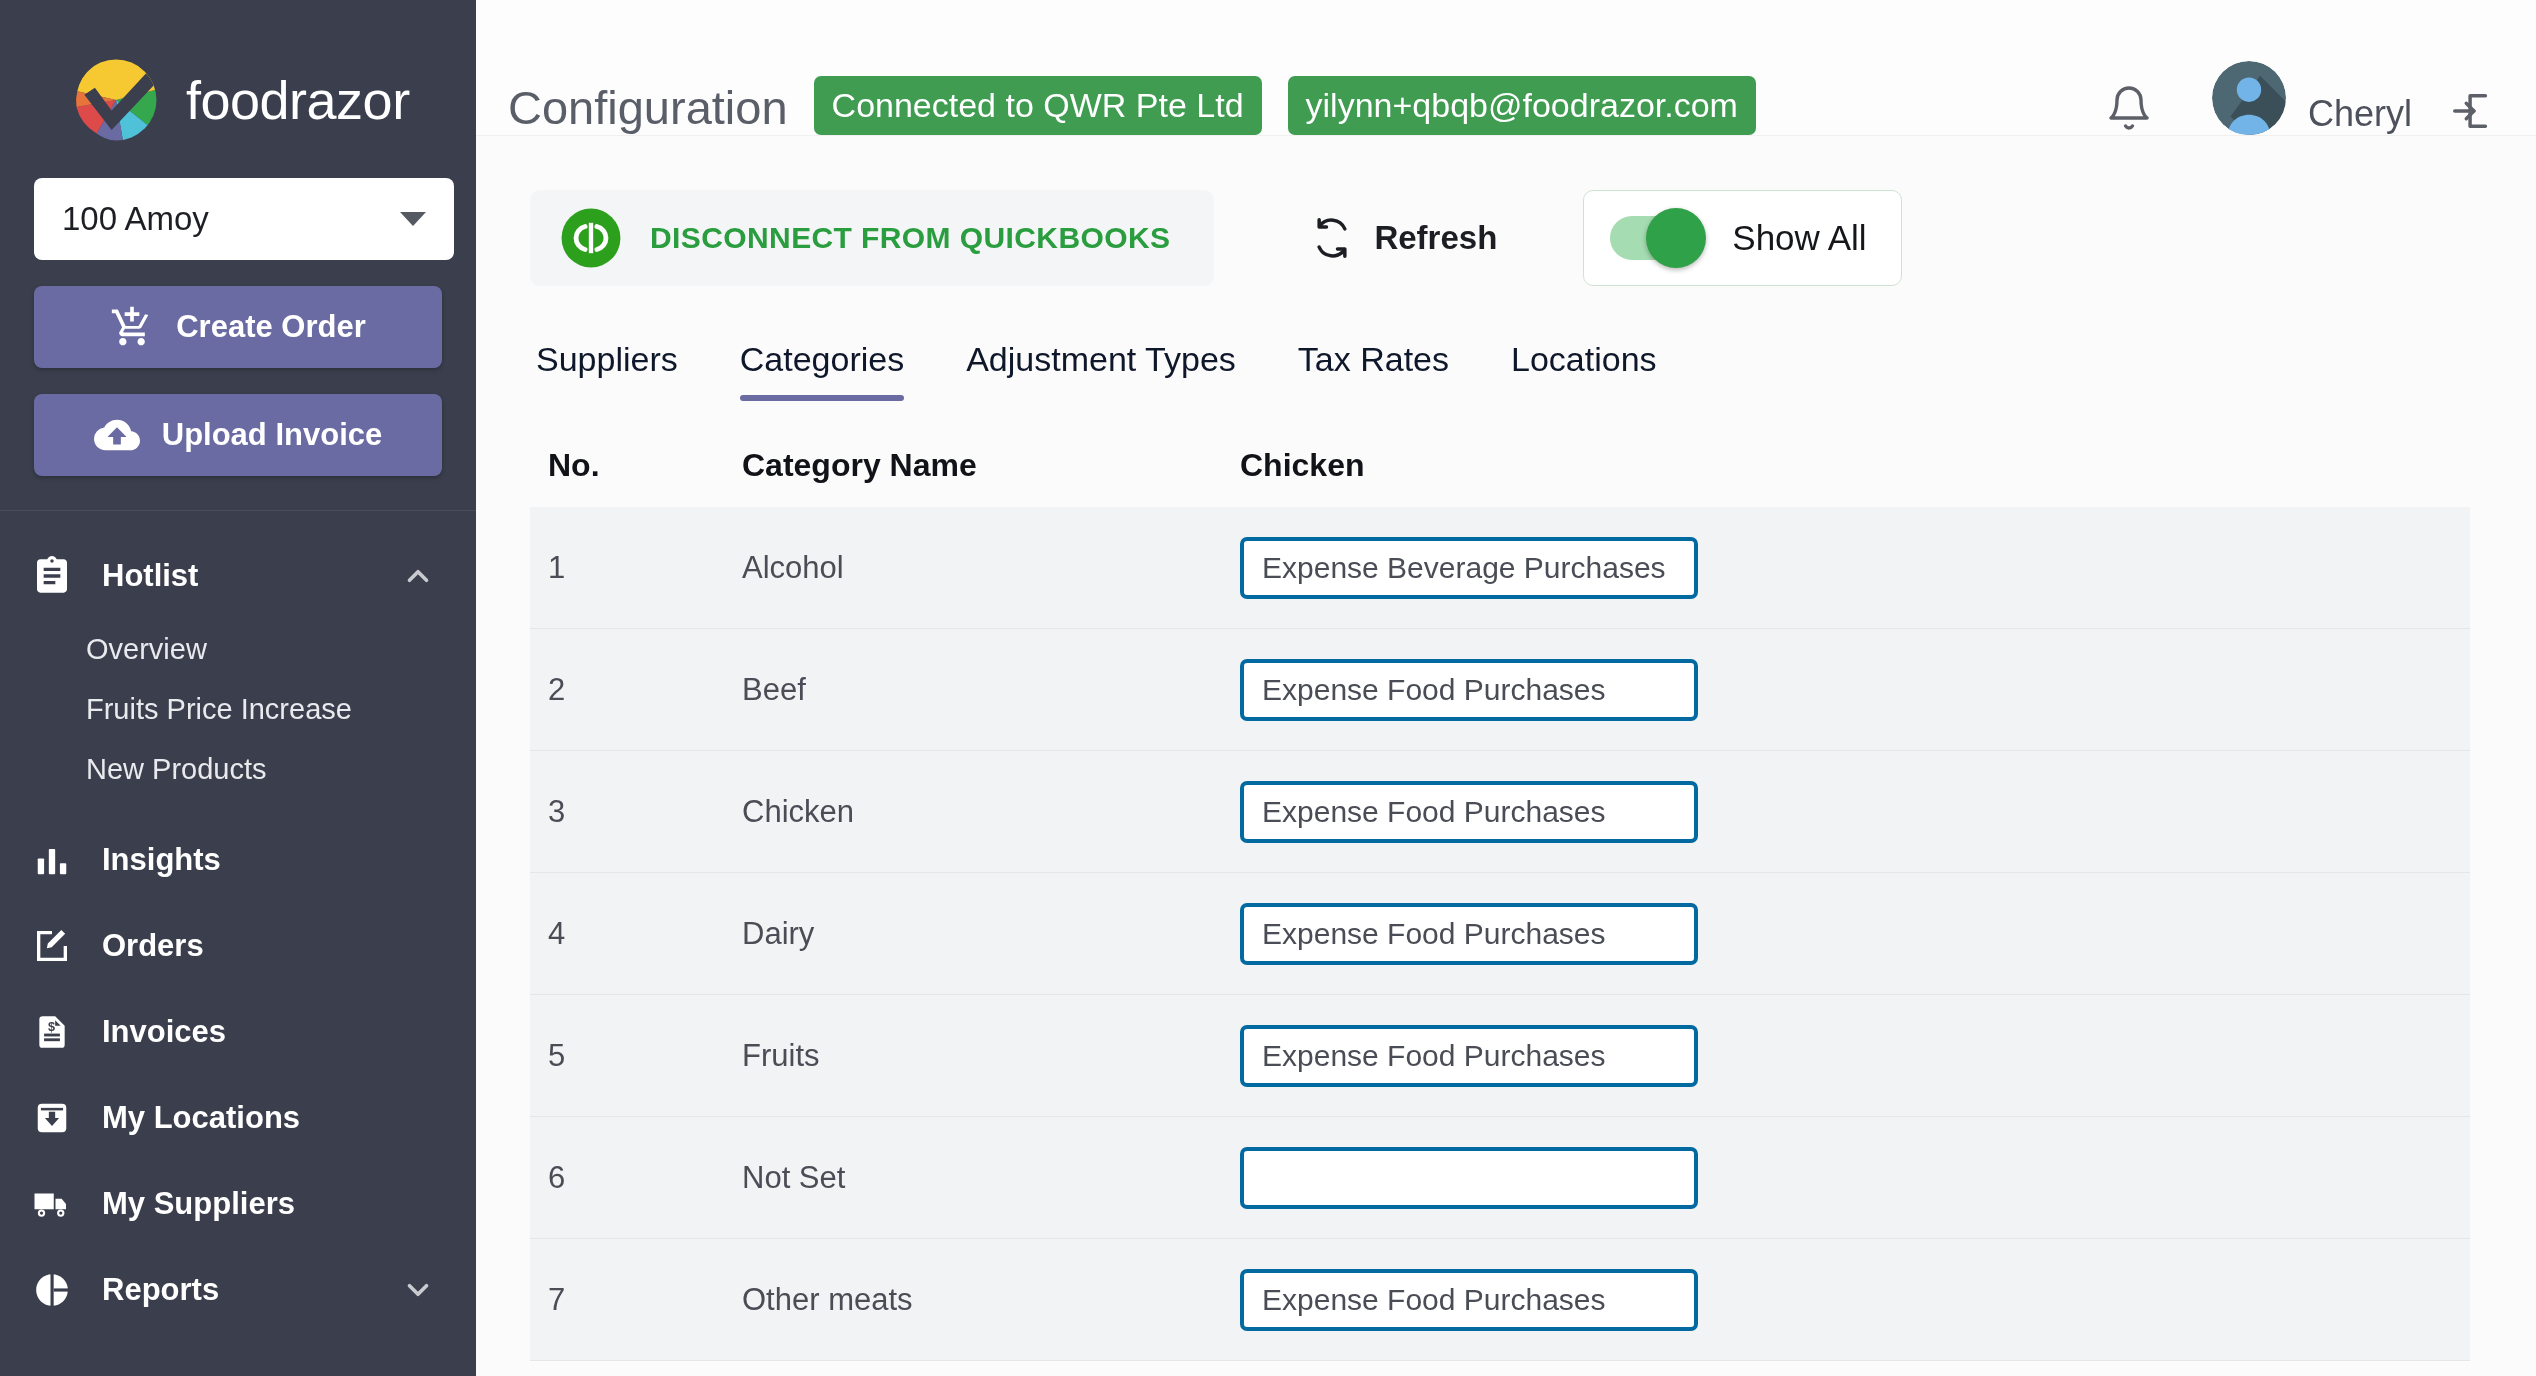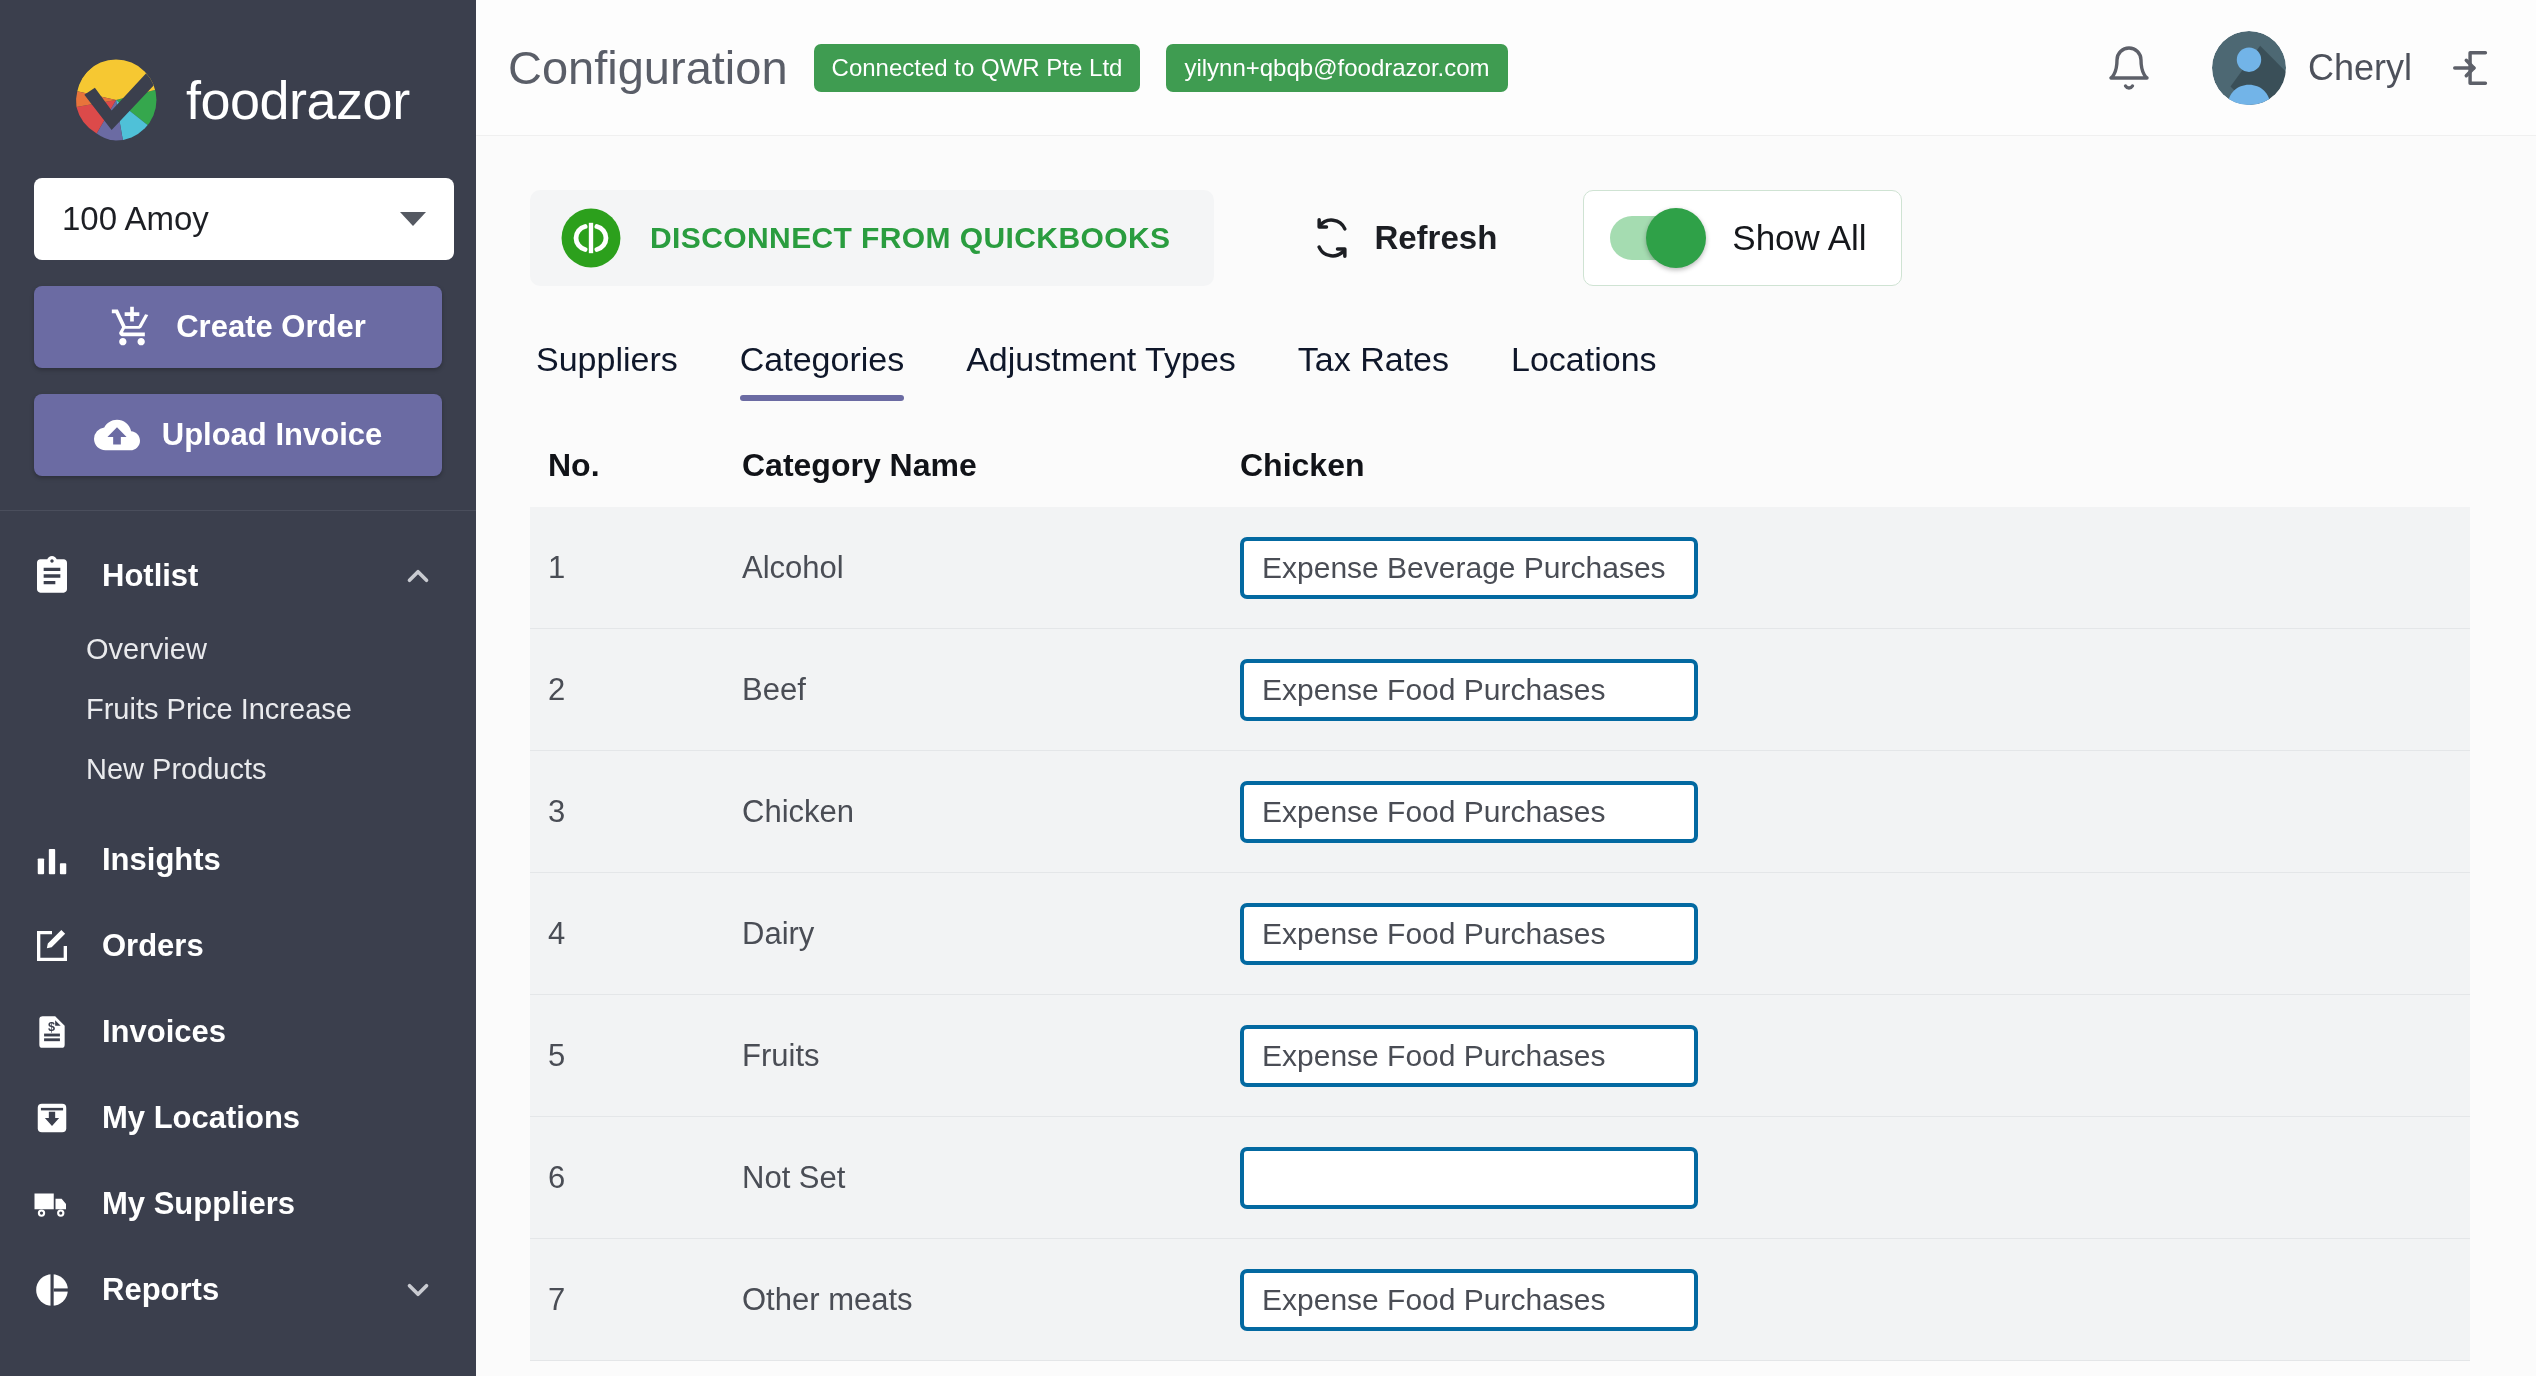--- a/index.html
+++ b/index.html
@@ -69,30 +69,30 @@
   .sub-item {
     height:60px; display:flex; align-items:center;
     padding-left:86px; cursor:pointer;
   }
   .sub-label { color:#e9eaed; font-size:29px; }
 
   
   .main { flex:1; height:1376px; background:#fbfbfb; position:relative; overflow:hidden; }
   .topbar {
     height:136px; background:#fdfdfd;
-    display:flex; align-items:center;
+    display:flex; align-items:flex-end;
     padding:0 40px 0 32px;
     border-bottom:1px solid #f0f0f0;
   }
   .page-title { font-size:47px; color:#5a5e68; font-weight:400; }
   .badge {
     background:#3f9c51; color:#fff;
     border-radius:7px;
     padding:10px 18px;
-    font-size:24px;
+    font-size:34px;
     margin-left:26px;
     white-space:nowrap;
   }
   .topbar-spacer { flex:1; }
   .bell { width:54px; height:54px; display:flex; align-items:center; justify-content:center; cursor:pointer; }
   .avatar {
     width:74px;height:74px;border-radius:50%;
     margin-left:56px; overflow:hidden; flex:0 0 74px;
   }
   .user-name { font-size:36px; color:#4d515b; margin-left:22px; }

